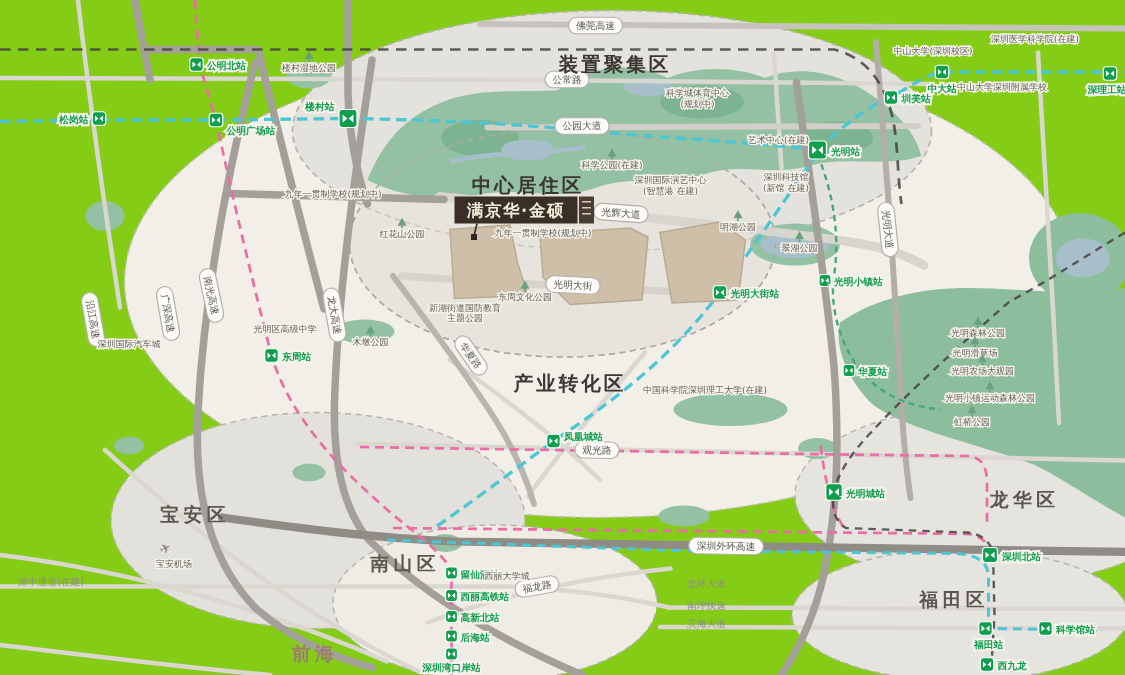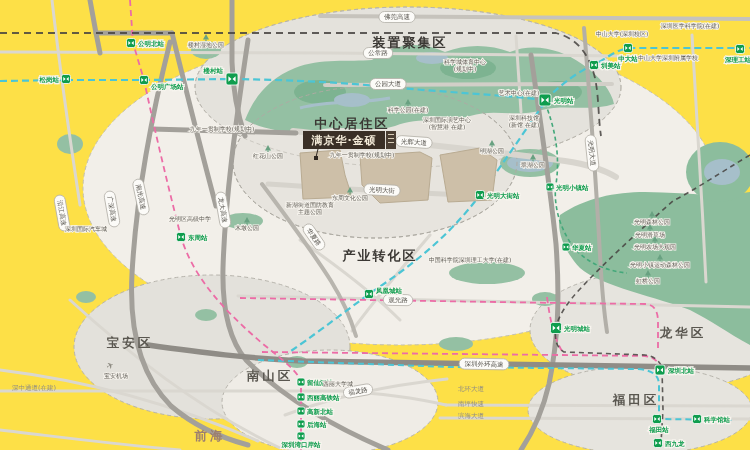--- a/index.html
+++ b/index.html
@@ -1,17 +1,17 @@
 <!DOCTYPE html>
 <html><head>
 <meta charset="utf-8">
 <style>
   html,body{margin:0;padding:0;width:750px;height:450px;overflow:hidden;
     font-family:"DejaVu Sans","Liberation Sans",sans-serif;background:#f6f3ed;}
-  .stage{position:relative;width:750px;height:450px;background:#fde047;}
+  .stage{position:relative;width:750px;height:450px;background:#84cc16;}
   svg{display:block}
   text{font-family:"DejaVu Sans","Liberation Sans",sans-serif;}
 </style>
 </head>
 <body>
 
 <div class="stage">
 <svg viewBox="0 0 750 450" width="750" height="450">
 
   <g>

